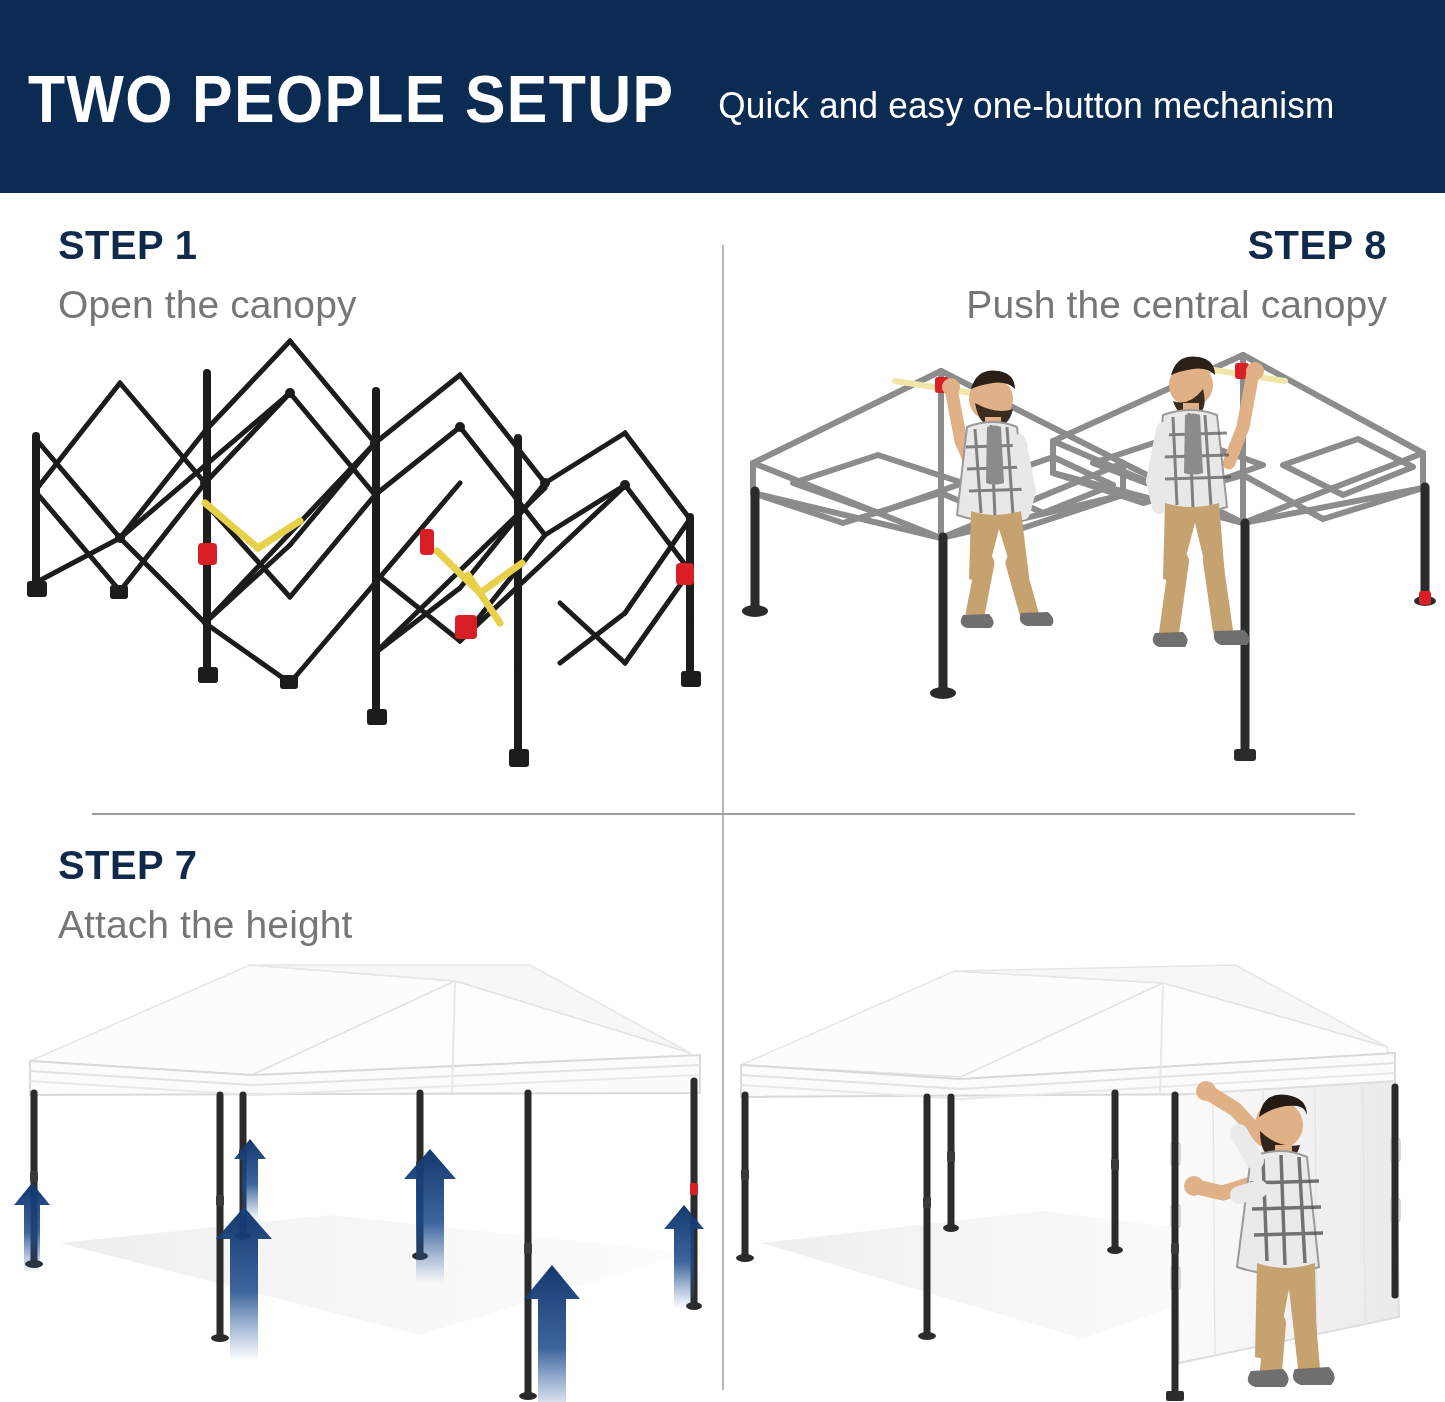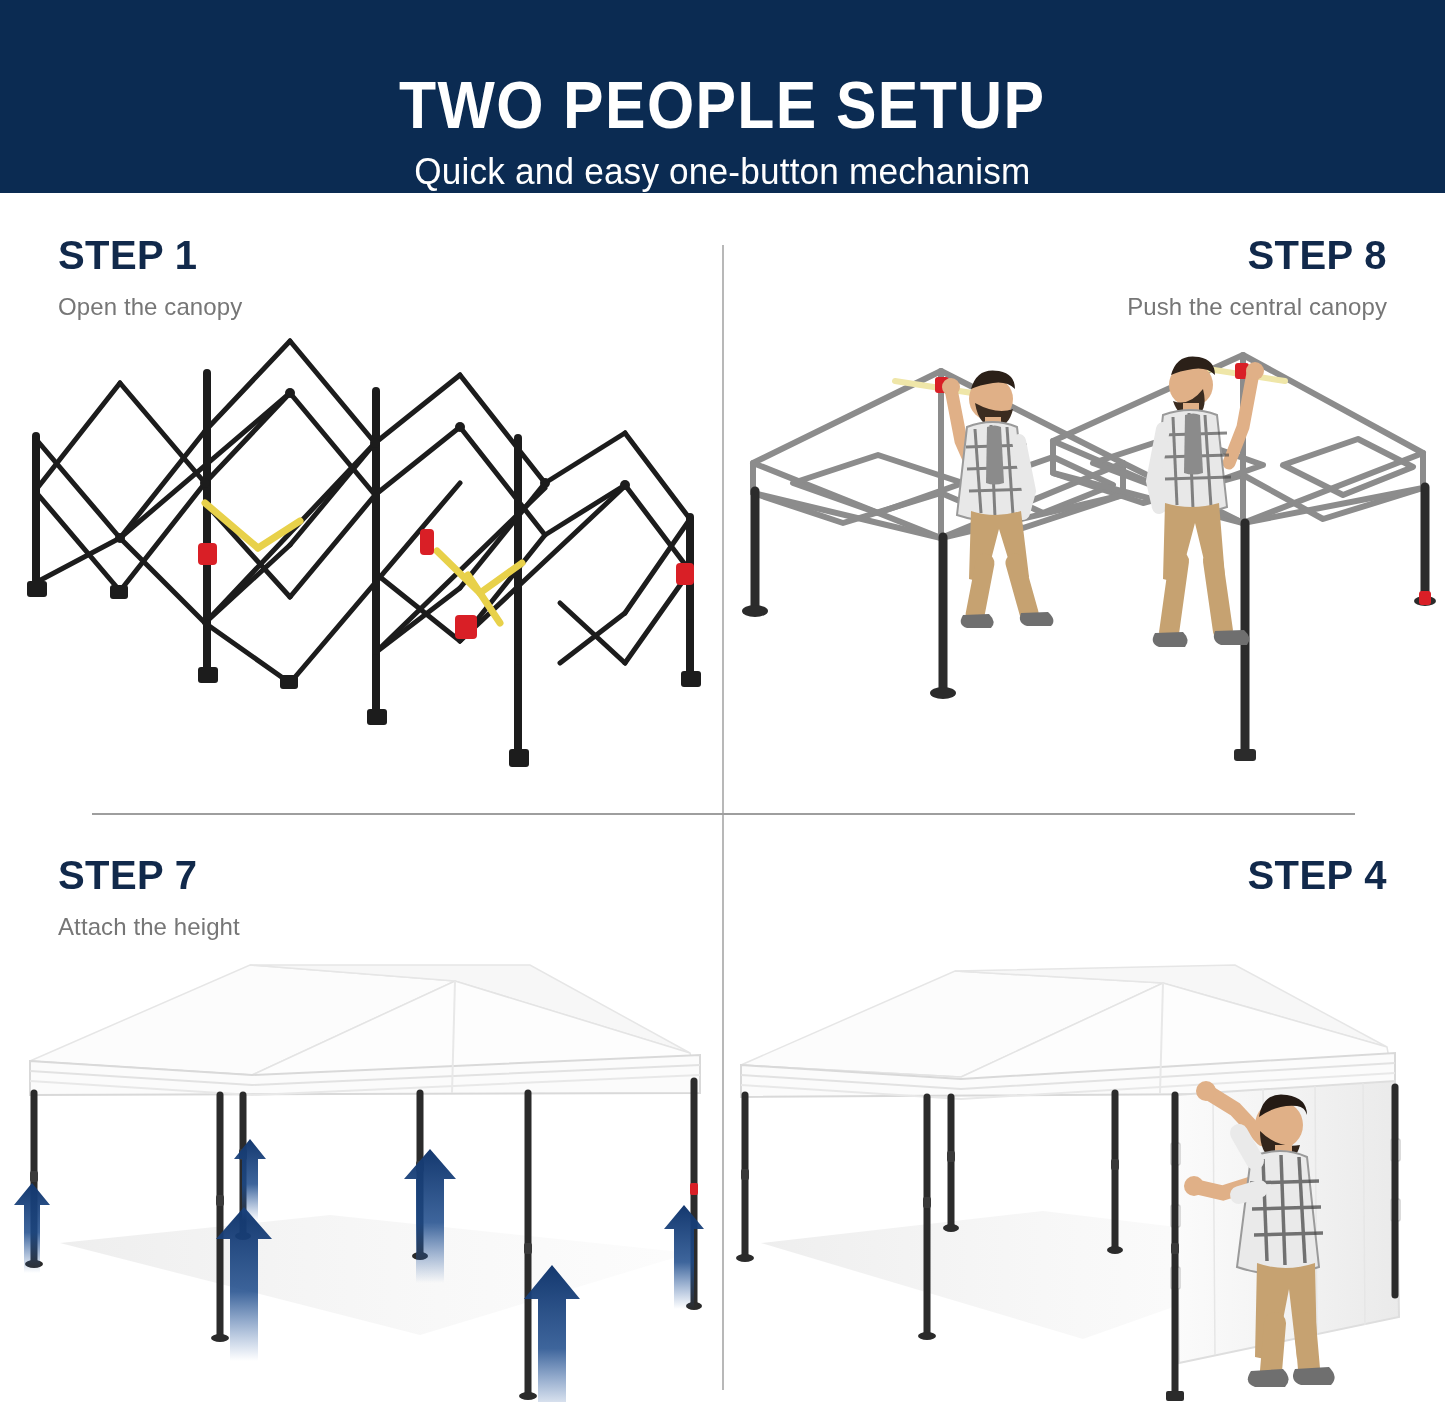--- a/index.html
+++ b/index.html
@@ -12,23 +12,23 @@
     overflow: hidden;
     position: relative;
   }
 
   
   .banner {
     width: 100%;
     height: 193px;
     background: #0b2b52;
     display: flex;
-    flex-direction: column;
+    flex-direction: row;
     align-items: center;
-    justify-content: flex-end;
+    justify-content: flex-start;
     padding-top: 6px;
   }
   .banner-title {
     color: #ffffff;
     font-size: 66px;
     font-weight: 700;
     letter-spacing: 1.5px;
     line-height: 1.02;
     transform: scaleX(0.92);
     text-align: center;
@@ -73,35 +73,35 @@
     left: 92px;
     top: 620px;
     width: 1263px;
     height: 2px;
     background: #9e9e9e;
   }
 
   
   .step-head {
     position: absolute;
-    top: 40px;
+    top: 30px;
     width: 100%;
     padding: 0 58px;
   }
   .step-head.right { text-align: right; }
   .step-label {
     color: #11294b;
     font-size: 40px;
     font-weight: 700;
     letter-spacing: 0.4px;
     line-height: 1.1;
   }
   .step-desc {
     color: #767676;
-    font-size: 24px;
+    font-size: 39px;
     font-weight: 400;
     letter-spacing: 0.1px;
     margin-top: 16px;
     line-height: 1.15;
   }
 
   .art {
     position: absolute;
     left: 0;
     top: 130px;
@@ -426,21 +426,20 @@
           <path d="M524 356 L552 322 L580 356 L566 356 L566 474 L538 474 L538 356 Z"></path>
 
           <path d="M664 286 L684 262 L704 286 L694 286 L694 366 L674 366 L674 286 Z"></path>
         </g>
       </svg>
     </div>
   </div>
 
   <div class="cell r2c2">
     <div class="step-head right">
-      <div class="step-label">STEP 4</div>
     </div>
     <div class="art">
       <svg viewBox="0 0 722 474" xmlns="http://www.w3.org/2000/svg">
         <defs>
           <linearGradient id="shadow4" x1="0" y1="0" x2="1" y2="0">
             <stop offset="0%" stop-color="#ececec" stop-opacity="0.9"></stop>
             <stop offset="100%" stop-color="#f7f7f7" stop-opacity="0.25"></stop>
           </linearGradient>
           <linearGradient id="wallG" x1="0" y1="0" x2="1" y2="0">
             <stop offset="0%" stop-color="#fbfbfb"></stop>

